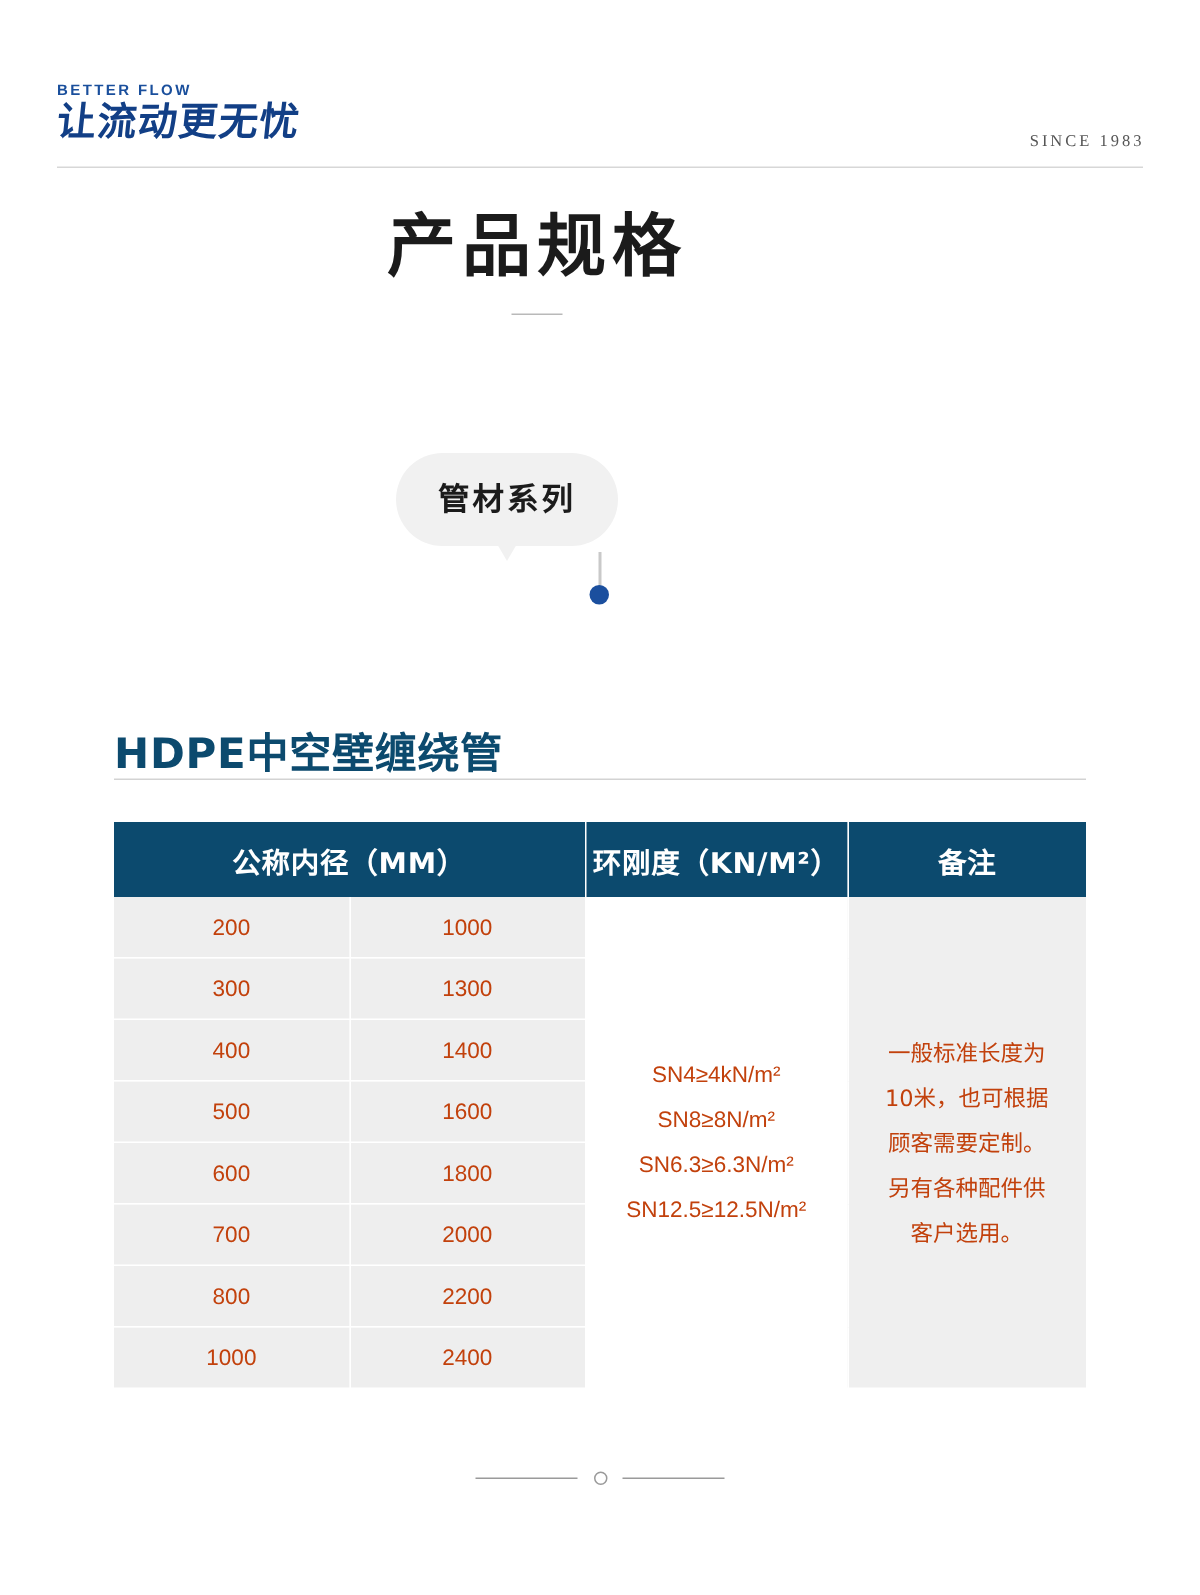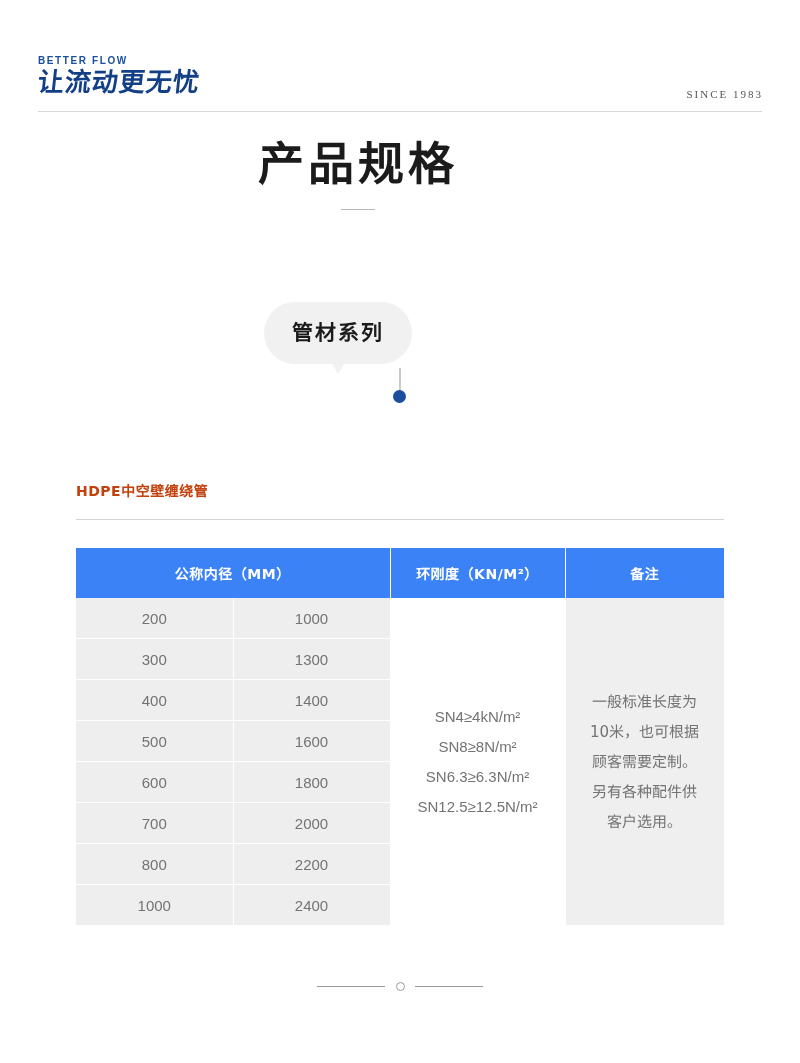--- a/index.html
+++ b/index.html
@@ -144,23 +144,23 @@
     height: 13px;
     border-radius: 50%;
     background: #1b4f9e;
   }
 
   
   .section-heading {
     position: absolute;
     left: 76px;
     top: 480px;
-    font-size: 14px;
-    font-weight: 700;
-    color: #c2410c;
+    font-size: 28px;
+    font-weight: 700;
+    color: #0c4a6e;
     letter-spacing: 0.5px;
     font-family: "DejaVu Sans", "Liberation Sans", sans-serif;
   }
   .section-rule {
     position: absolute;
     left: 76px;
     top: 519px;
     width: 648px;
     height: 1px;
     background: #d3d3d3;
@@ -169,33 +169,33 @@
   
   .spec-table {
     position: absolute;
     left: 76px;
     top: 548px;
     width: 648px;
     border-collapse: collapse;
     table-layout: fixed;
   }
   .spec-table th {
-    background: #3b82f6;
+    background: #0c4a6e;
     color: #ffffff;
-    font-size: 14px;
+    font-size: 19px;
     font-weight: 700;
     height: 48px;
     letter-spacing: 0.5px;
     border-right: 1px solid #ffffff;
     font-family: "DejaVu Sans", "Liberation Sans", sans-serif;
   }
   .spec-table th:last-child { border-right: none; }
   .spec-table td {
     font-size: 15px;
-    color: #737373;
+    color: #c2410c;
     text-align: center;
     height: 38px;
     border-bottom: 1px solid #ffffff;
     border-right: 1px solid #ffffff;
     margin-left: 48px;
   }
   .cell-dim {
     background: #eeeeee;
   }
   .cell-mid {

